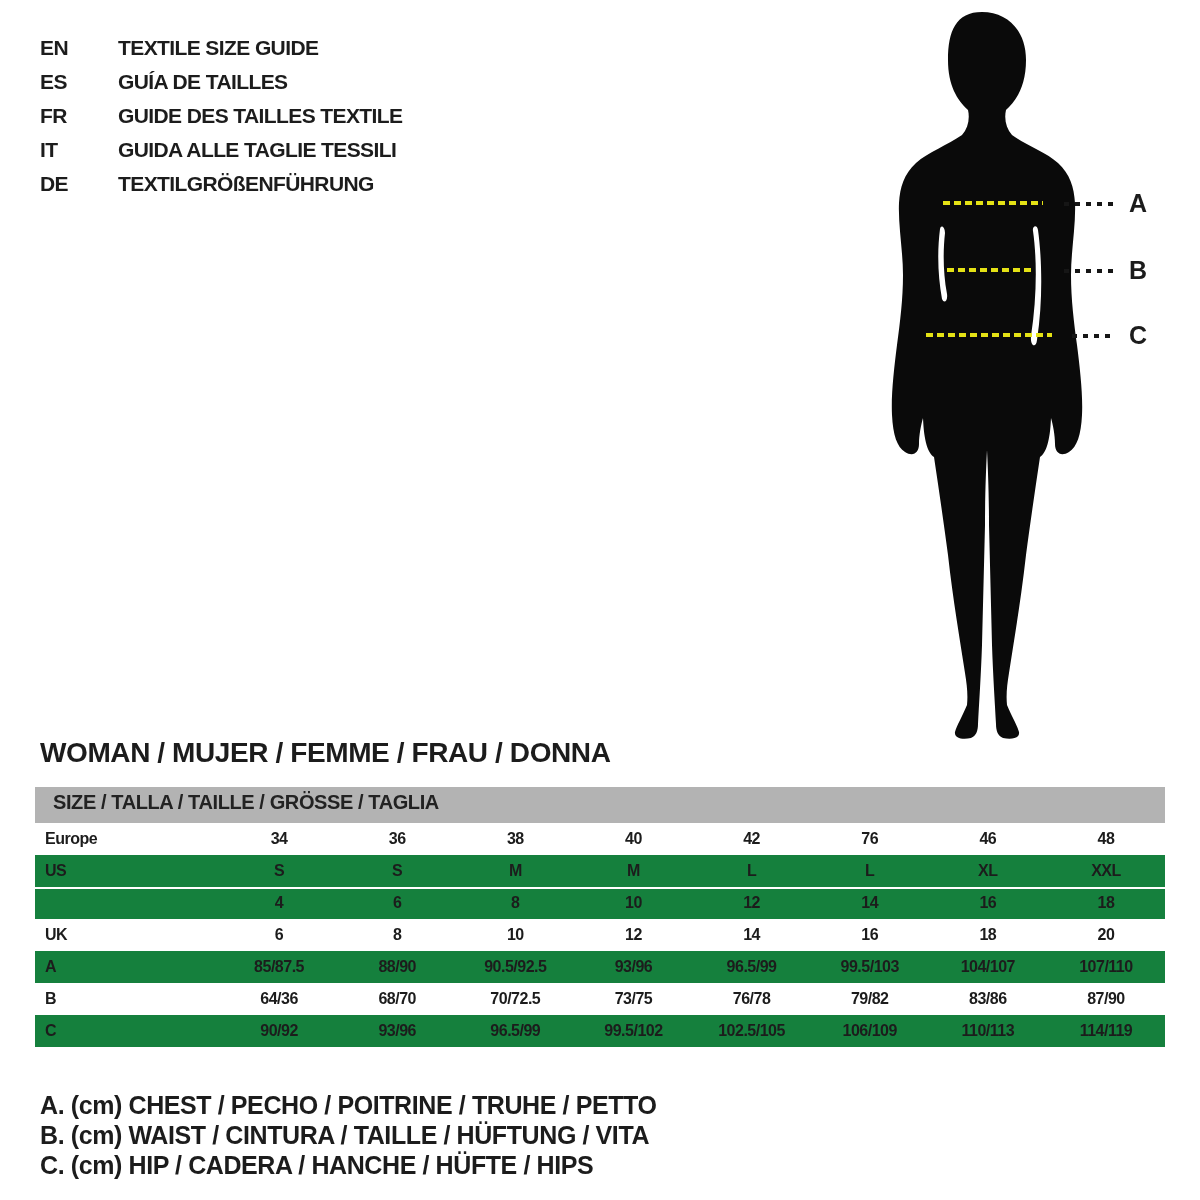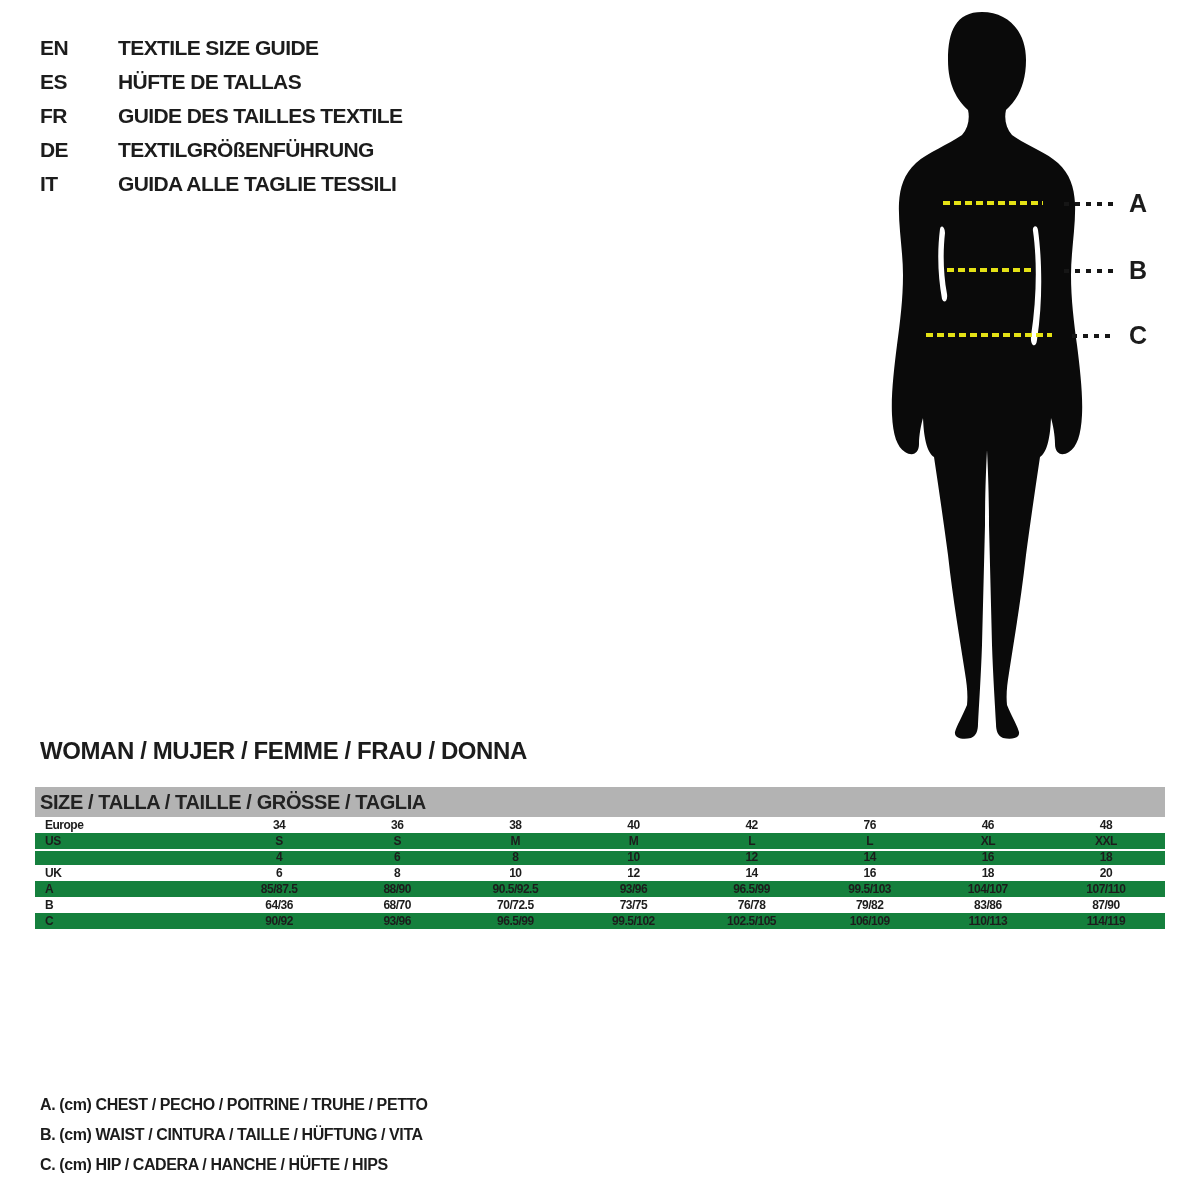--- a/index.html
+++ b/index.html
@@ -37,70 +37,70 @@
     position:absolute; z-index:2; width:32px; text-align:center;
     font-size:25px; font-weight:bold; letter-spacing:0;
   }
   #label-a { left:1122px; top:189px; }
   #label-b { left:1122px; top:256px; }
   #label-c { left:1122px; top:321px; }
 
   
   .section-title {
     position:absolute; left:40px; top:737px;
-    font-size:24px; font-weight:bold; letter-spacing:-0.4px; white-space:nowrap;
+    font-size:28px; font-weight:bold; letter-spacing:-0.4px; white-space:nowrap;
   }
 
   
   .size-table { position:absolute; left:35px; top:787px; width:1130px; }
   .size-table-header {
-    height:30px; line-height:30px; background:#b3b3b3;
+    height:36px; line-height:30px; background:#b3b3b3;
     font-size:20px; font-weight:bold; letter-spacing:-0.4px;
-    padding-left:5px; color:#222222;
+    padding-left:18px; color:#222222;
   }
   .t-row {
     display:grid; grid-template-columns:185px repeat(8, 1fr);
-    height:16px; align-items:center;
-    font-size:12px; font-weight:bold; letter-spacing:-0.5px;
+    height:32px; align-items:center;
+    font-size:16px; font-weight:bold; letter-spacing:-0.5px;
   }
   .t-row .lbl { padding-left:10px; text-align:left; }
   .t-row .val { text-align:center; }
   .r-gray { background:#15803d; }
   .sep-top { box-shadow: inset 0 2px 0 #ffffff; }
 
   
   .legend { position:absolute; left:40px; top:1090px; }
   .legend-line {
     height:30px; line-height:30px;
-    font-size:16px; font-weight:bold; letter-spacing:-0.4px; white-space:nowrap;
+    font-size:25px; font-weight:bold; letter-spacing:-0.4px; white-space:nowrap;
   }
 </style>
 </head>
 <body>
 
 <div class="lang-block">
   <div class="lang-row">
     <span class="lang-code">EN</span>
     <span class="lang-label">TEXTILE SIZE GUIDE</span>
   </div>
   <div class="lang-row">
     <span class="lang-code">ES</span>
-    <span class="lang-label">HÜFTE DE TALLAS</span>
+    <span class="lang-label">GUÍA DE TAILLES</span>
   </div>
   <div class="lang-row">
     <span class="lang-code">FR</span>
     <span class="lang-label">GUIDE DES TAILLES TEXTILE</span>
   </div>
   <div class="lang-row">
+    <span class="lang-code">IT</span>
+    <span class="lang-label">GUIDA ALLE TAGLIE TESSILI</span>
+  </div>
+  <div class="lang-row">
     <span class="lang-code">DE</span>
     <span class="lang-label">TEXTILGRÖßENFÜHRUNG</span>
-  </div>
-  <div class="lang-row">
-    <span class="lang-code">IT</span>
-    <span class="lang-label">GUIDA ALLE TAGLIE TESSILI</span>
   </div>
 </div>
 
 <svg class="figure-svg" viewBox="0 0 260 735" xmlns="http://www.w3.org/2000/svg" aria-hidden="true">
   <path fill="#0a0a0a" d="
     M122,7
     C148,7 166,26 166,55
     C166,80 157,95 146,105
     C144,114 146,123 152,130
     C166,140 186,147 198,158

